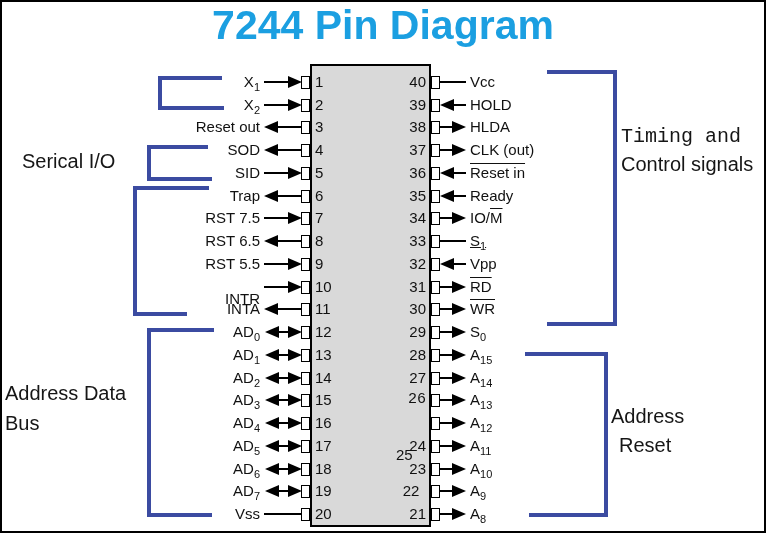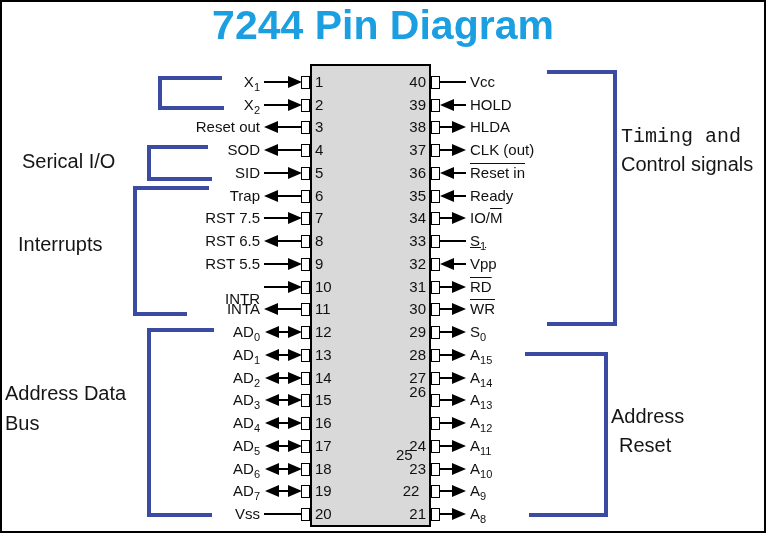--- a/index.html
+++ b/index.html
@@ -32,21 +32,20 @@
       <polyline points="220,76 158,76 158,106 222,106"></polyline>
       <polyline points="206,145 147,145 147,177 210,177"></polyline>
       <polyline points="207,186 133,186 133,312 185,312"></polyline>
       <polyline points="212,328 147,328 147,513 210,513"></polyline>
       <polyline points="545,70 613,70 613,322 545,322"></polyline>
       <polyline points="523,352 604,352 604,513 527,513"></polyline>
     </g>
   </svg>
 
   <div class="group-label" style="left:20px;top:148px;">Serical I/O</div>
-  <div class="group-label" style="left:16px;top:231px;">Interrupts</div>
   <div class="group-label" style="left:3px;top:380px;">Address Data</div>
   <div class="group-label" style="left:3px;top:410px;">Bus</div>
   <div class="group-label" style="left:619px;top:123px;font-family:Liberation Mono, monospace;">Timing and</div>
   <div class="group-label" style="left:619px;top:151px;">Control signals</div>
   <div class="group-label" style="left:609px;top:403px;">Address</div>
   <div class="group-label" style="left:617px;top:432px;">Reset</div>
 
   <div class="chip"></div>
 
   <div id="pins">
@@ -219,21 +218,21 @@
       <div class="pnum rt" style="left: 394px; top: 343px; width: 30px; text-align: right;">28</div>
       <div class="plabel" style="left: 468px; top: 343px;">A<sub>15</sub></div>
       <div class="pline" style="left: 438px; top: 352px; width: 13px;"></div>
       <div class="tri tri-r" style="left: 450px; top: 347px;"></div>
       <div class="stub" style="left: 429px; top: 370px;"></div>
       <div class="pnum rt" style="left: 394px; top: 366px; width: 30px; text-align: right;">27</div>
       <div class="plabel" style="left: 468px; top: 366px;">A<sub>14</sub></div>
       <div class="pline" style="left: 438px; top: 375px; width: 13px;"></div>
       <div class="tri tri-r" style="left: 450px; top: 370px;"></div>
       <div class="stub" style="left: 429px; top: 392px;"></div>
-      <div class="pnum rt" style="left: 394px; top: 380px; width: 30px; text-align: right;">26</div>
+      <div class="pnum rt" style="left: 394px; top: 388px; width: 30px; text-align: right; font-family: Liberation Mono, monospace;">26</div>
       <div class="plabel" style="left: 468px; top: 388px;">A<sub>13</sub></div>
       <div class="pline" style="left: 438px; top: 397px; width: 13px;"></div>
       <div class="tri tri-r" style="left: 450px; top: 392px;"></div>
       <div class="stub" style="left: 429px; top: 415px;"></div>
       <div class="pnum rt" style="left: 394px; top: 411px; width: 30px; text-align: left; margin-top: 32px;">25</div>
       <div class="plabel" style="left: 468px; top: 411px;">A<sub>12</sub></div>
       <div class="pline" style="left: 438px; top: 420px; width: 13px;"></div>
       <div class="tri tri-r" style="left: 450px; top: 415px;"></div>
       <div class="stub" style="left: 429px; top: 438px;"></div>
       <div class="pnum rt" style="left: 394px; top: 434px; width: 30px; text-align: right;">24</div>

